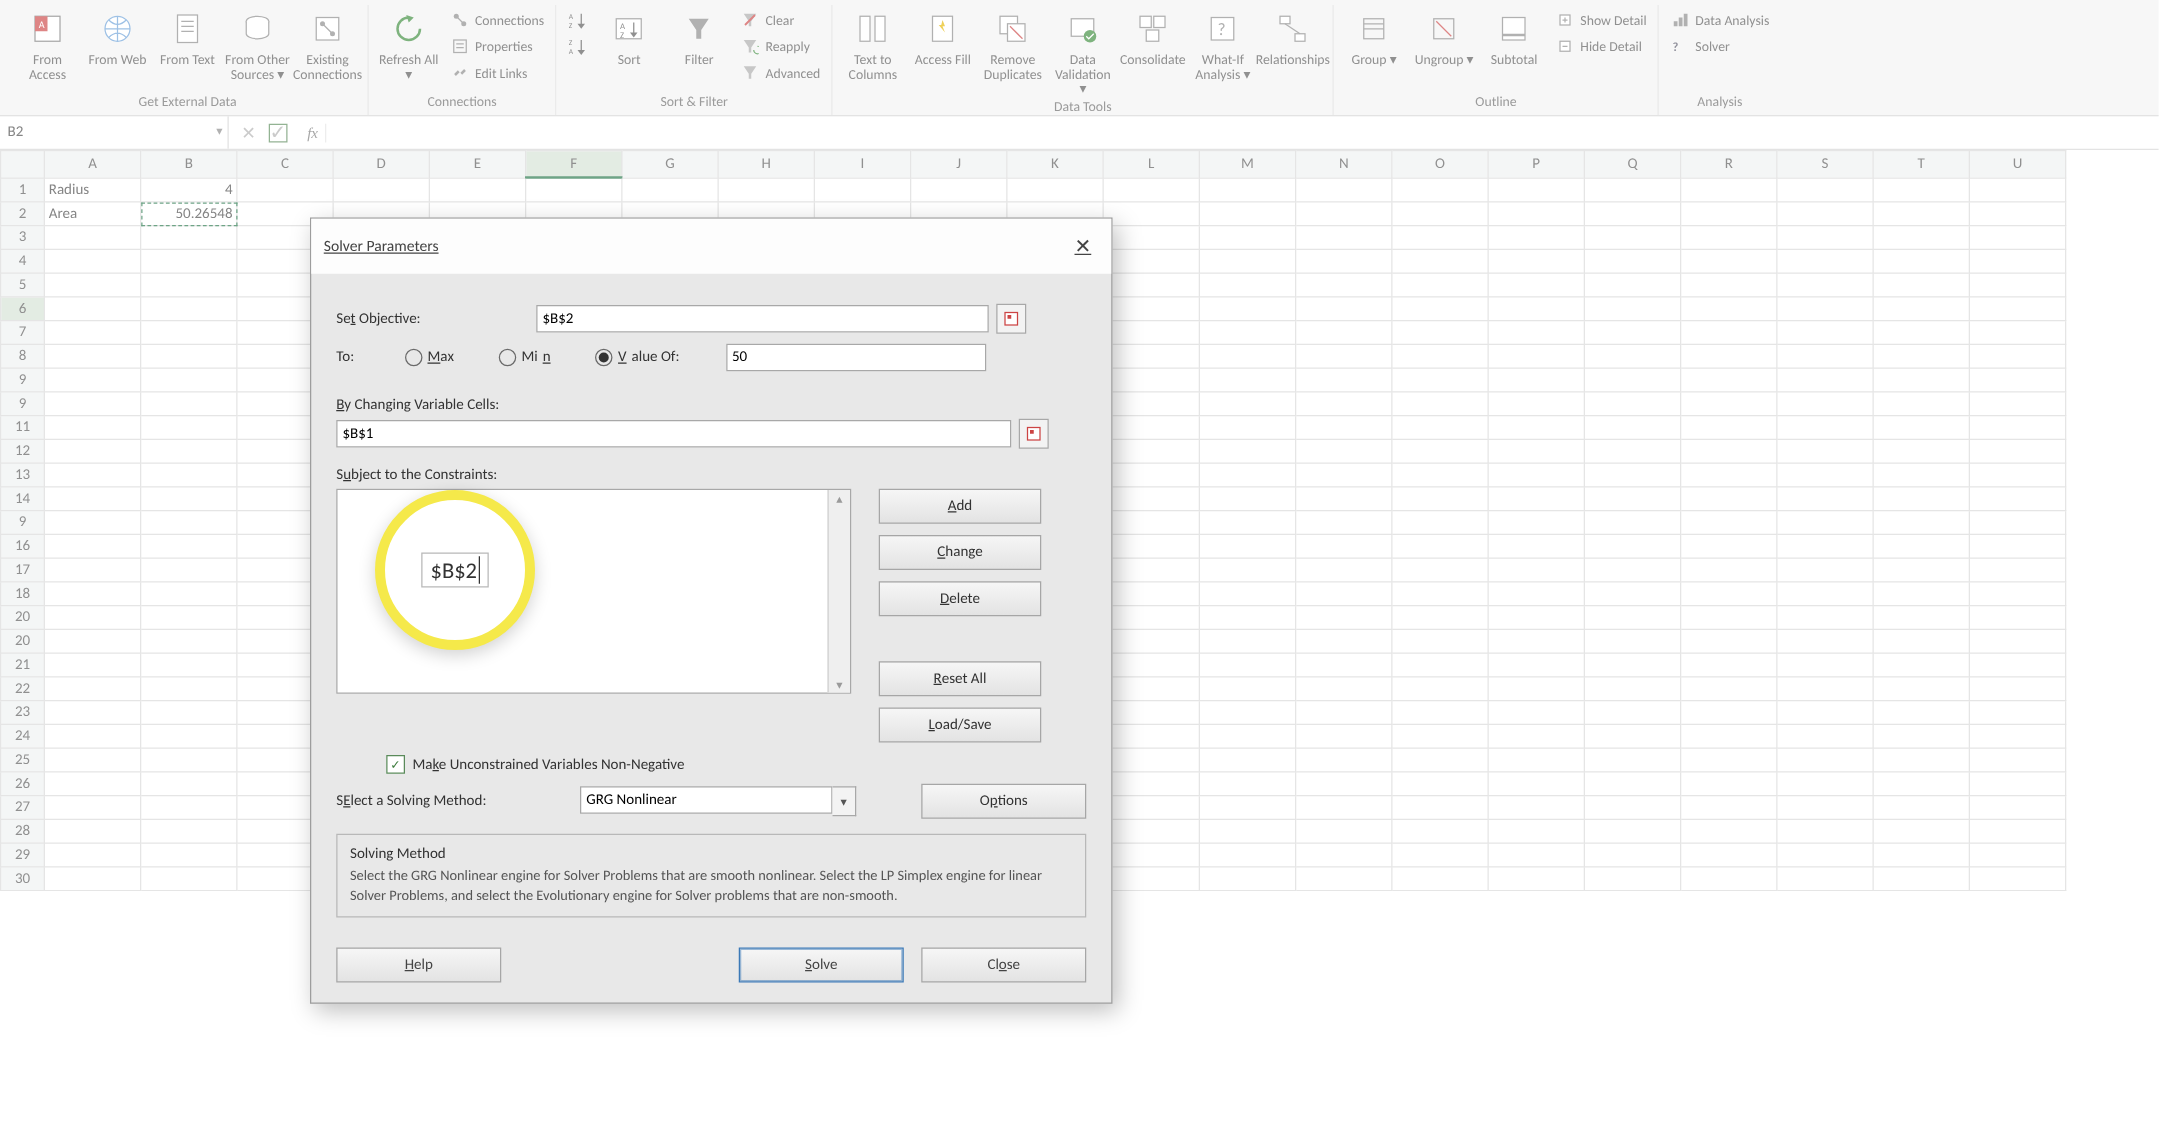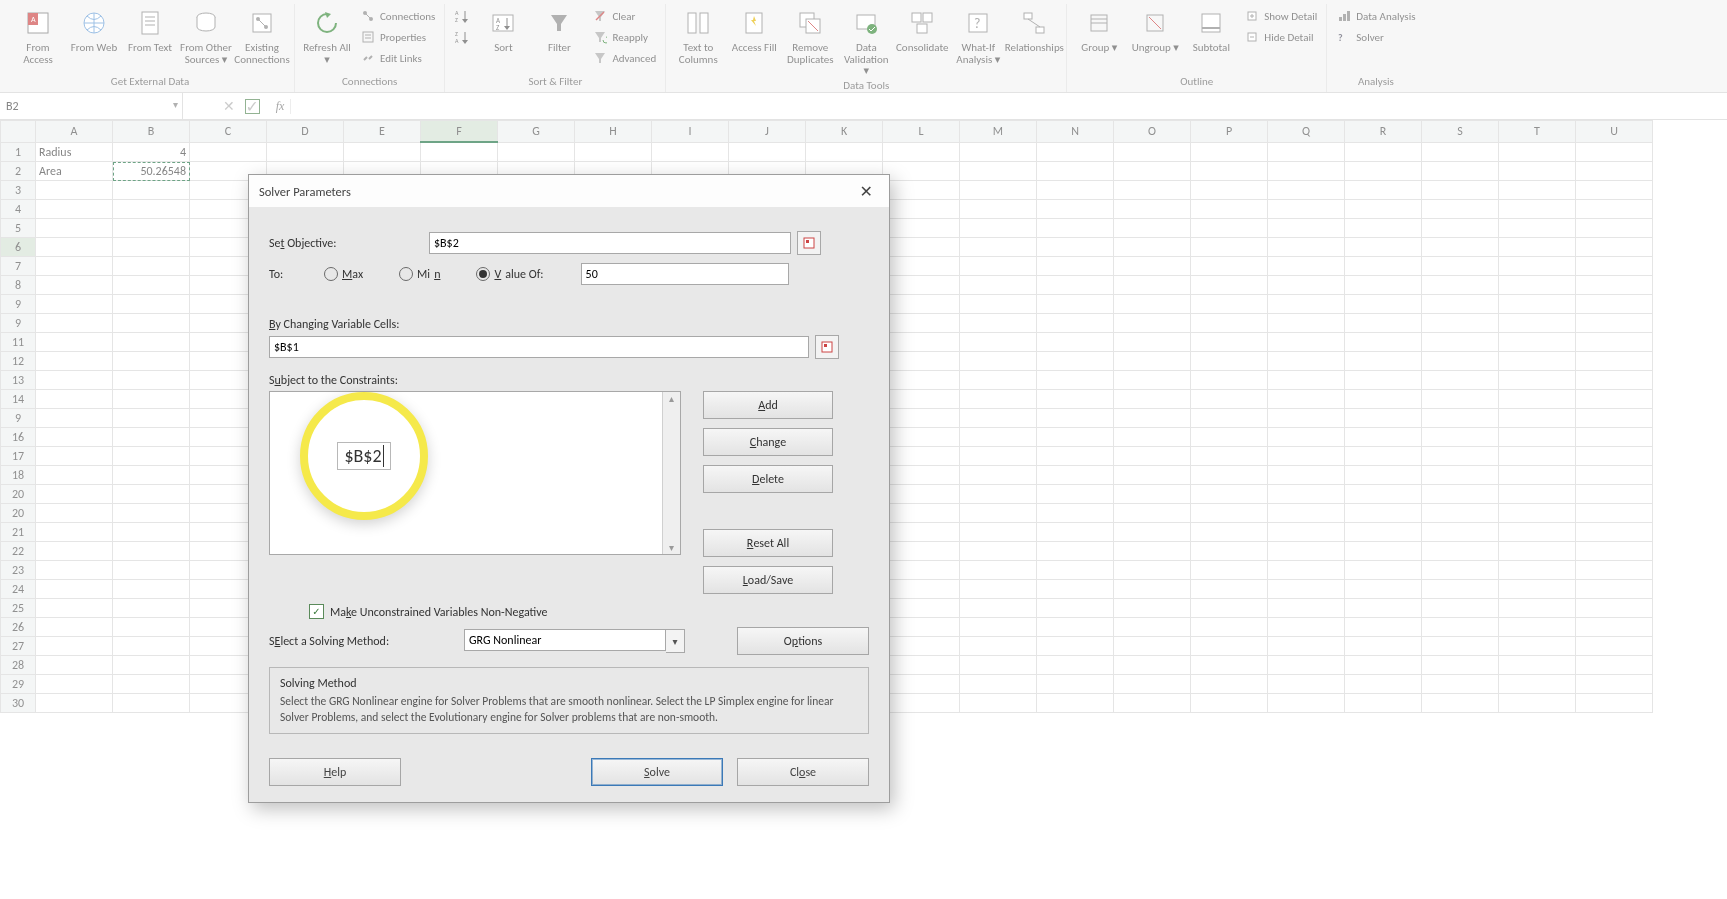--- a/index.html
+++ b/index.html
@@ -10,21 +10,21 @@
   .rgroup:last-child{border-right:none;}
   .rgroup .items{display:flex;align-items:flex-start;gap:4px;flex:1;}
   .rgroup .glabel{font-size:11px;color:#666;padding:2px 0;}
   .rbig{display:flex;flex-direction:column;align-items:center;width:52px;padding-top:2px;line-height:1.05;text-align:center;font-size:11px;color:#555;cursor:default;}
   .rbig .ico{width:34px;height:34px;margin:0 auto 2px;display:flex;align-items:center;justify-content:center;}
   .rsmallcol{display:flex;flex-direction:column;gap:1px;padding-top:2px;}
   .rsmall{display:flex;align-items:center;gap:4px;font-size:11px;color:#555;height:20px;padding:0 3px;cursor:default;}
   .rsmall .sico{width:16px;height:16px;display:inline-flex;align-items:center;justify-content:center;}
   svg{display:block;}
   
-  .fbar{display:flex;align-items:center;border-bottom:1px solid #d4d4d4;height:26px;background:#fff;gap:30px;}
+  .fbar{display:flex;align-items:center;border-bottom:1px solid #d4d4d4;height:26px;background:#fff;}
   .namebox{width:170px;border-right:1px solid #d4d4d4;height:100%;display:flex;align-items:center;padding:0 6px;position:relative;}
   .namebox span.dd{position:absolute;right:4px;top:5px;color:#888;font-size:10px;}
   .fx-btns{display:flex;align-items:center;gap:10px;padding:0 10px;color:#9a9a9a;}
   .fx-btns .x{color:#b0b0b0;font-size:14px;}
   .fx-btns .chk{color:#b0b0b0;font-size:16px;}
   .fx-label{font-style:italic;font-family:"Cambria Math",serif;color:#777;padding-right:6px;border-right:1px solid #e4e4e4;}
   .fx-input{flex:1;padding:0 6px;}
   
   .sheet{position:relative;overflow:hidden;height:calc(100% - 114px);}
   table.grid{border-collapse:collapse;table-layout:fixed;}
@@ -32,21 +32,21 @@
   .grid thead th{background:#eef1f1;color:#555;text-align:center;height:20px;}
   .grid tbody th{background:#eef1f1;color:#555;text-align:center;width:28px;}
   .grid thead th:first-child{width:28px;}
   .col{width:70px;}
   td.num{text-align:right;}
   td.marq{outline:1px dashed #217346;outline-offset:-1px;}
   tbody tr.rsel th{background:#d5e2d5;}
   thead th.csel{background:#d5e2d5;border-bottom:2px solid #217346;}
   
   .dialog{position:absolute;z-index:20;background:#e8e8e8;border:1px solid #9d9d9d;box-shadow:4px 6px 18px rgba(0,0,0,0.25);}
-  .dlg-title{height:32px;display:flex;align-items:center;padding:0 10px;font-size:12.5px;color:#444;background:#fdfdfd;justify-content:space-between;}
+  .dlg-title{height:44px;display:flex;align-items:center;padding:0 10px;font-size:12.5px;color:#444;background:#fdfdfd;justify-content:space-between;text-decoration:underline;}
   .dlg-close{font-size:16px;color:#444;cursor:default;padding:0 6px;}
   .dlg-body{padding:16px 20px 14px;font-size:12px;color:#333;}
   .row{display:flex;align-items:center;margin:8px 0;}
   .lbl{width:160px;}
   .u{text-decoration:underline;}
   .txt{background:#fff;border:1px solid #a8a8a8;height:20px;padding:0 4px;font-size:12px;font-family:inherit;}
   .objrow .txt{width:352px;}
   .pickbtn{width:22px;height:22px;border:1px solid #a8a8a8;background:#f3f3f3;display:inline-flex;align-items:center;justify-content:center;margin-left:6px;}
   .radio{display:inline-flex;align-items:center;gap:4px;margin-right:36px;}
   .radio .dot{width:12px;height:12px;border:1px solid #6a6a6a;border-radius:50%;display:inline-block;position:relative;}
@@ -1218,21 +1218,21 @@
     <div class="row">
       <span class="lbl" style="width:55px;">To:</span>
       <span class="radio">
           <span class="dot"></span>
           <span><span class="u">M</span>ax</span>
         </span>
       <span class="radio"><span class="dot"></span>Mi<span class="u">n</span></span>
       <span class="radio sel"><span class="dot"></span><span class="u">V</span>alue Of:</span>
       <span class="valrow"><input class="txt" value="50" style=""></span>
     </div>
-    <div style="margin-top:32px;">
+    <div style="margin-top:20px;">
       <div><span class="u">B</span>y Changing Variable Cells:</div>
       <div class="row cellsrow" style="margin-top:4px;">
         <input class="txt" value="$B$1" style="">
         <span class="pickbtn">
             <svg width="14" height="14">
               <rect x="2" y="2" width="10" height="10" fill="#fff" stroke="#c44"></rect>
               <rect x="4" y="4" width="3" height="3" fill="#c44"></rect>
             </svg>
           </span>
       </div>

